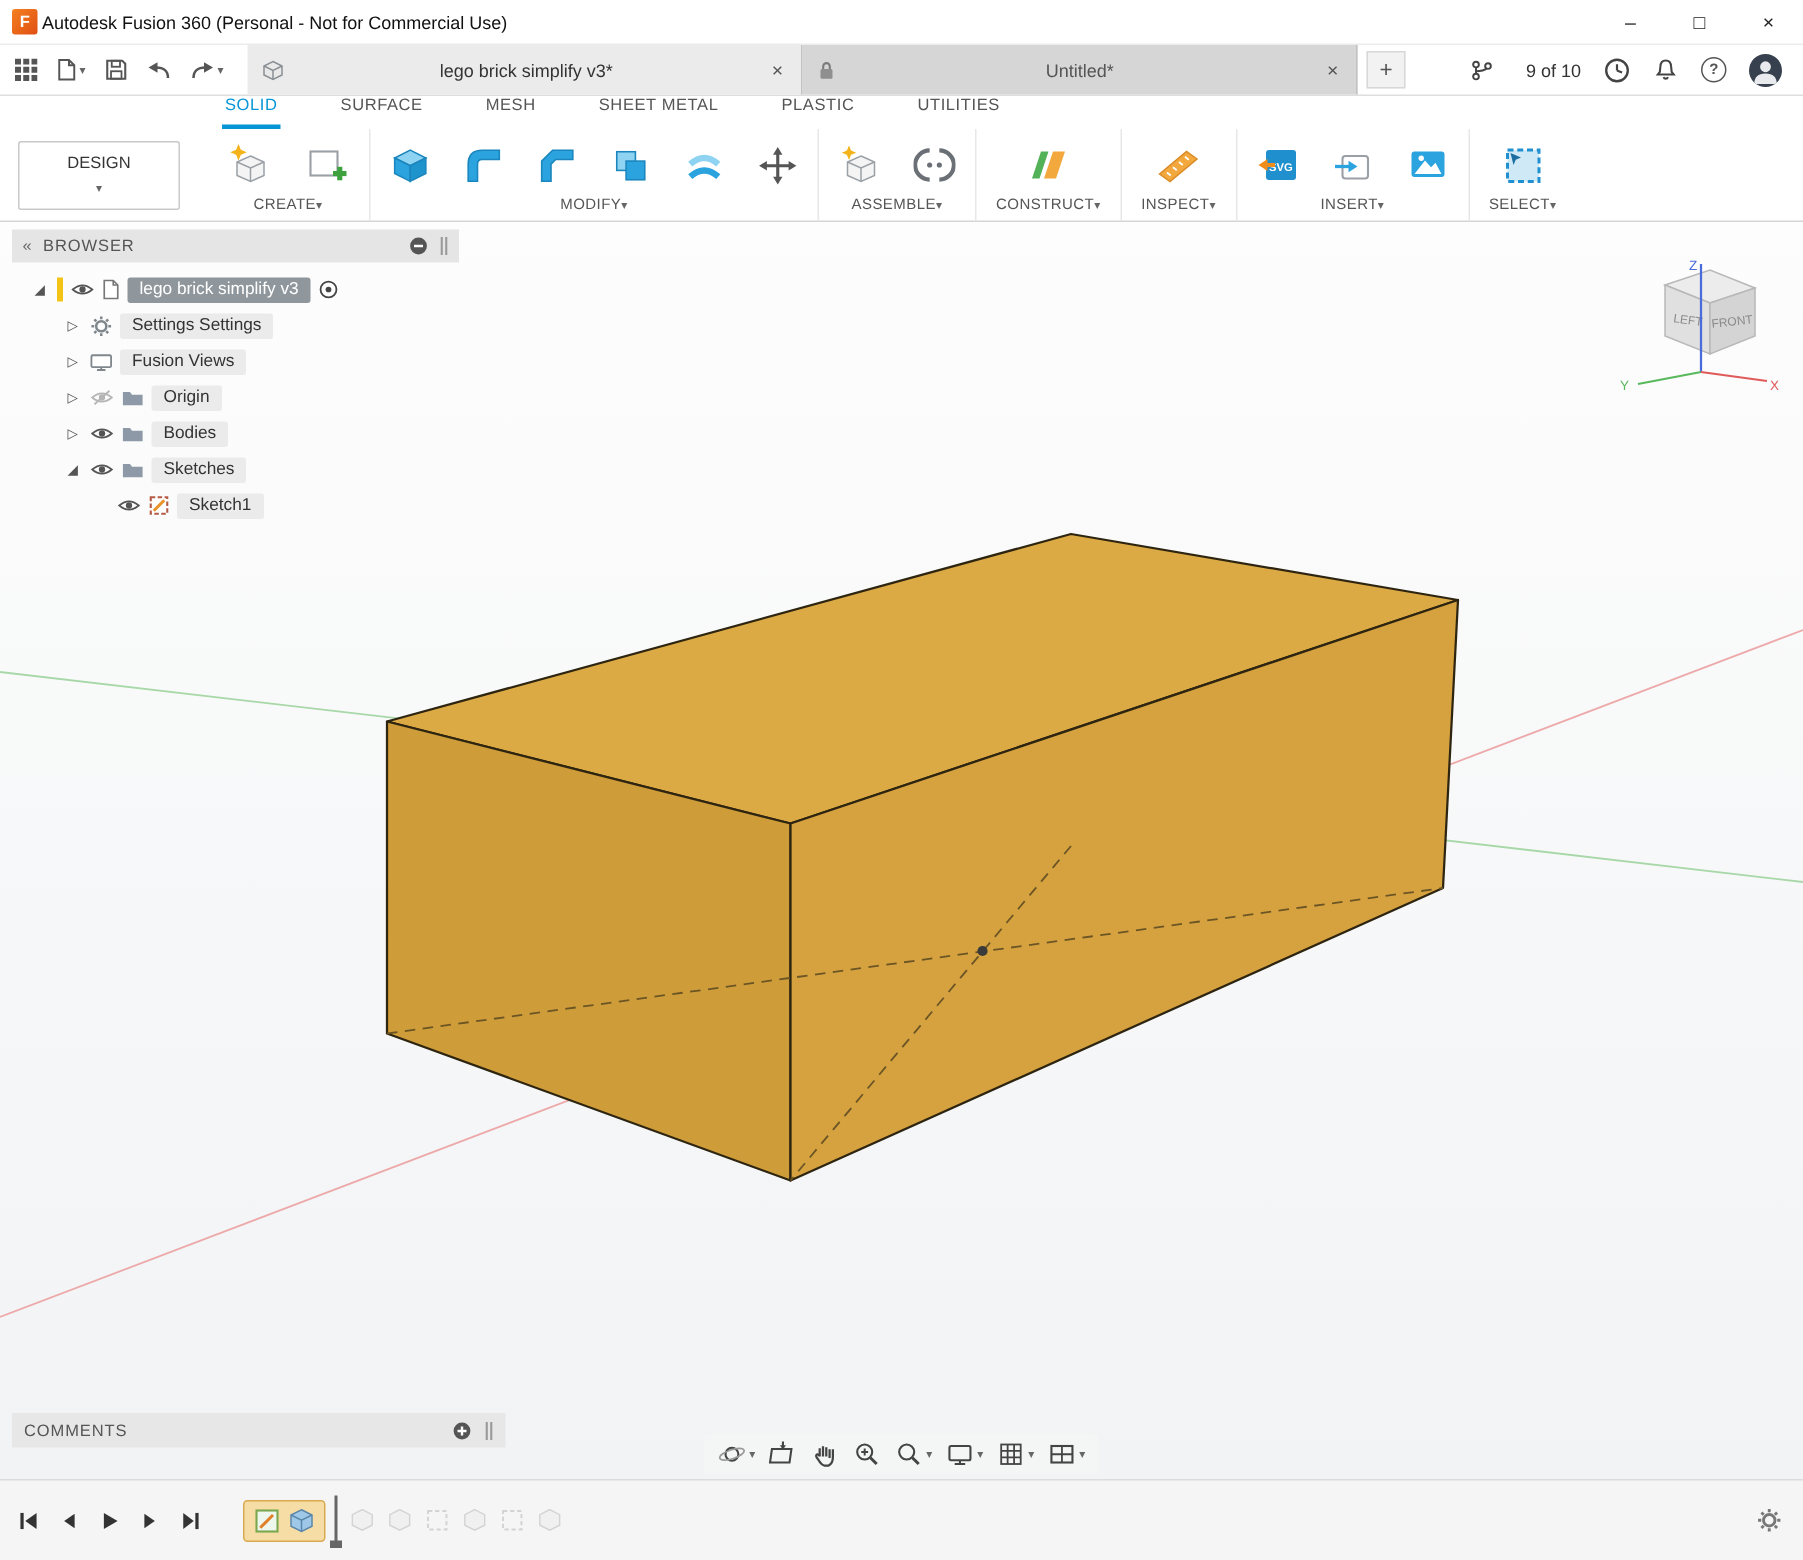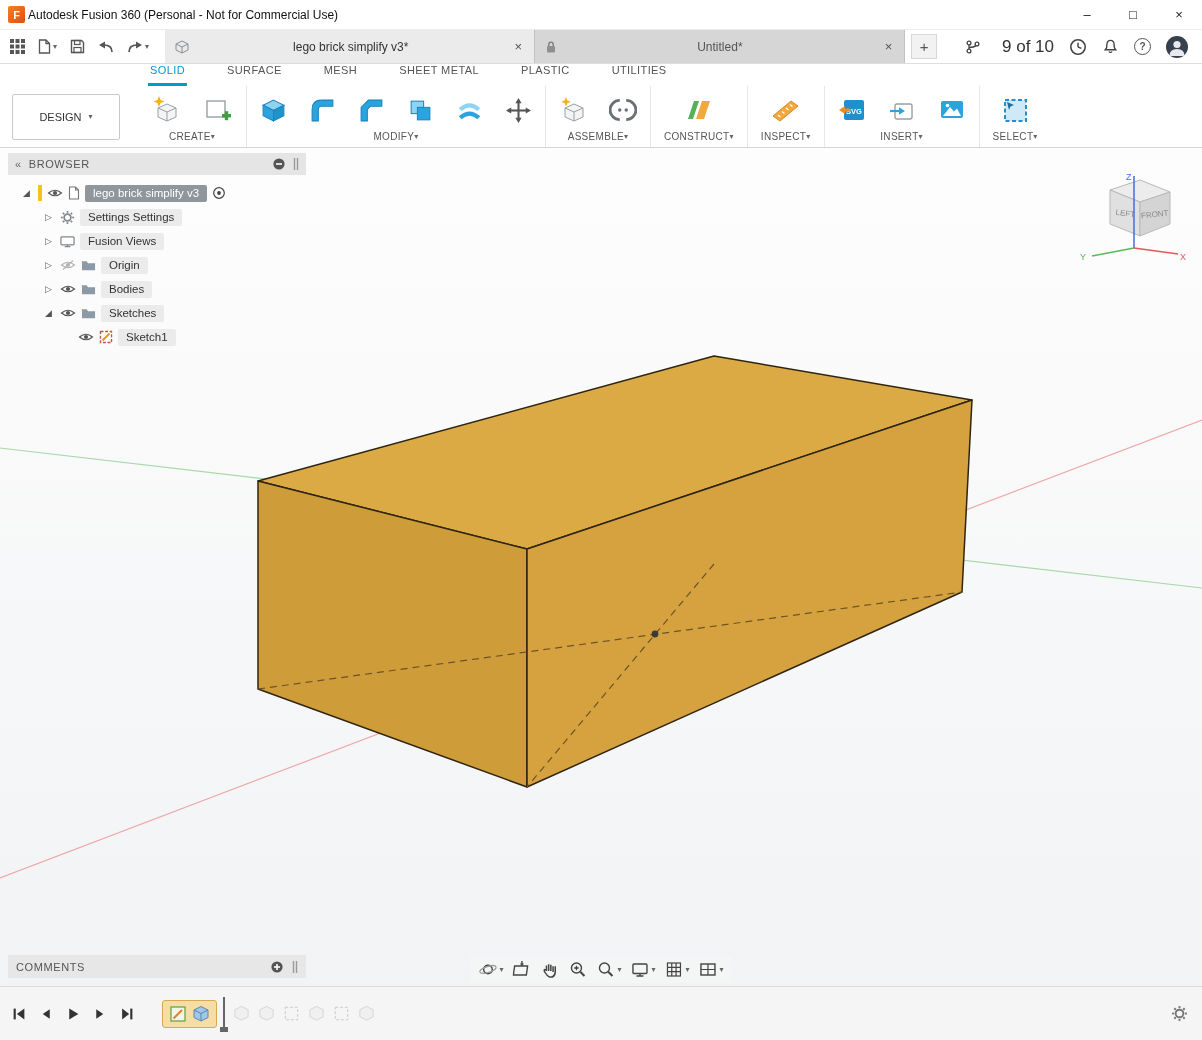--- a/index.html
+++ b/index.html
@@ -28,34 +28,34 @@
   .doctabs { display:flex; align-items:stretch; width:772px; }
   .doc-tab { width:373px; display:flex; align-items:center; padding:0 10px; font-size:12px;
     border-right:1px solid #c2c2c2; color:#333;gap:26px; }
   .doc-tab.active { background:#ebebeb; }
   .doc-tab.inactive { background:#d6d6d6; color:#555; }
   .doc-tab .lbl { flex:1; text-align:center; white-space:nowrap; overflow:hidden; }
   .doc-tab .x { color:#555; font-size:13px; padding:0 2px; }
   .add-tab { width:26px; margin:4px 0 4px 6px; background:#f2f2f2; border:1px solid #d8d8d8;
     display:flex; align-items:center; justify-content:center; font-size:15px; color:#555; }
   .tab-right { margin-left:auto; display:flex; align-items:center; gap:15px; padding:0 14px; }
-  .version { display:flex; align-items:center; gap:22px; font-size:17px; color:#333; }
+  .version { display:flex; align-items:center; gap:22px; font-size:12px; color:#333; }
   .help-circle { width:17px; height:17px; border:1.5px solid #555; border-radius:50%;
     display:flex; align-items:center; justify-content:center; font-size:10px; font-weight:bold; color:#555; }
   .avatar { width:22px; height:22px; border-radius:50%; background:#37404e; overflow:hidden; }
 
   
   .ribbon { background:#fff; border-bottom:1px solid #d5d5d5; }
   .ribbon-tabs { height:22px; display:flex; gap:38px; padding-left:148px; align-items:flex-end;
     font-size:11px; color:#555; letter-spacing:.4px; }
   .rtab { padding:0 2px 7px; border-bottom:3px solid transparent; white-space:nowrap; }
   .rtab.active { color:#0696d7; border-bottom-color:#0696d7; }
   .ribbon-body { height:61px; display:flex; align-items:center; padding-left:12px; }
   .design-btn { width:108px; height:46px; border:1px solid #c9c9c9; border-radius:2px;
-    display:flex; align-items:center; justify-content:center; gap:7px; font-size:11px; color:#333; margin-right:18px; }
+    display:flex; align-items:center; justify-content:center; gap:7px; font-size:11px; color:#333; margin-right:18px;flex-direction:column; }
   .rgroup { height:100%; display:flex; flex-direction:column; justify-content:center; align-items:center; padding:0 13px; }
   .rgroup + .rgroup { border-left:1px solid #e7e7e7; }
   .rgroup .icons { display:flex; gap:22px; align-items:center; height:38px; }
   .glabel { font-size:10px; color:#555; margin-top:2px; display:flex; gap:0; align-items:center; letter-spacing:.3px; }
 
   
   .canvas { position:absolute; top:148px; left:0; width:1202px; height:838px;
     background:linear-gradient(180deg,#fdfdfd 0%, #f2f3f5 100%); overflow:hidden; }
   .scene { position:absolute; inset:0; }
 
@@ -70,21 +70,21 @@
   .brow .arrow { width:13px; text-align:center; font-size:9px; color:#555; }
   .pill { background:rgba(233,233,233,.92); padding:2.5px 8px; border-radius:2px; white-space:nowrap; }
   .pill.selected { background:#8f969c; color:#fff; }
   .ybar { width:4px; height:16px; background:#f3c318; }
   .ind1 { padding-left:12px; } .ind2 { padding-left:34px; } .ind3 { padding-left:70px; }
 
   
   .viewcube { position:absolute; right:14px; top:22px; }
 
   
-  .comments { position:absolute; left:8px; bottom:8px; width:298px; height:23px;
+  .comments { position:absolute; left:8px; bottom:21px; width:329px; height:23px;
     background:rgba(230,230,230,.95); display:flex; align-items:center; gap:8px;
     padding:0 8px; font-size:11px; color:#555; letter-spacing:.6px;margin-top:12px; }
   .comments .sp { flex:1; }
 
   
   .navbar { position:absolute; left:50%; transform:translateX(-50%); bottom:3px;
     display:flex; align-items:center; gap:3px; background:rgba(244,244,244,.85);
     border-radius:3px; padding:2px 6px; }
   .nav-btn { display:flex; align-items:center; gap:2px; padding:2px 3px; }
 

